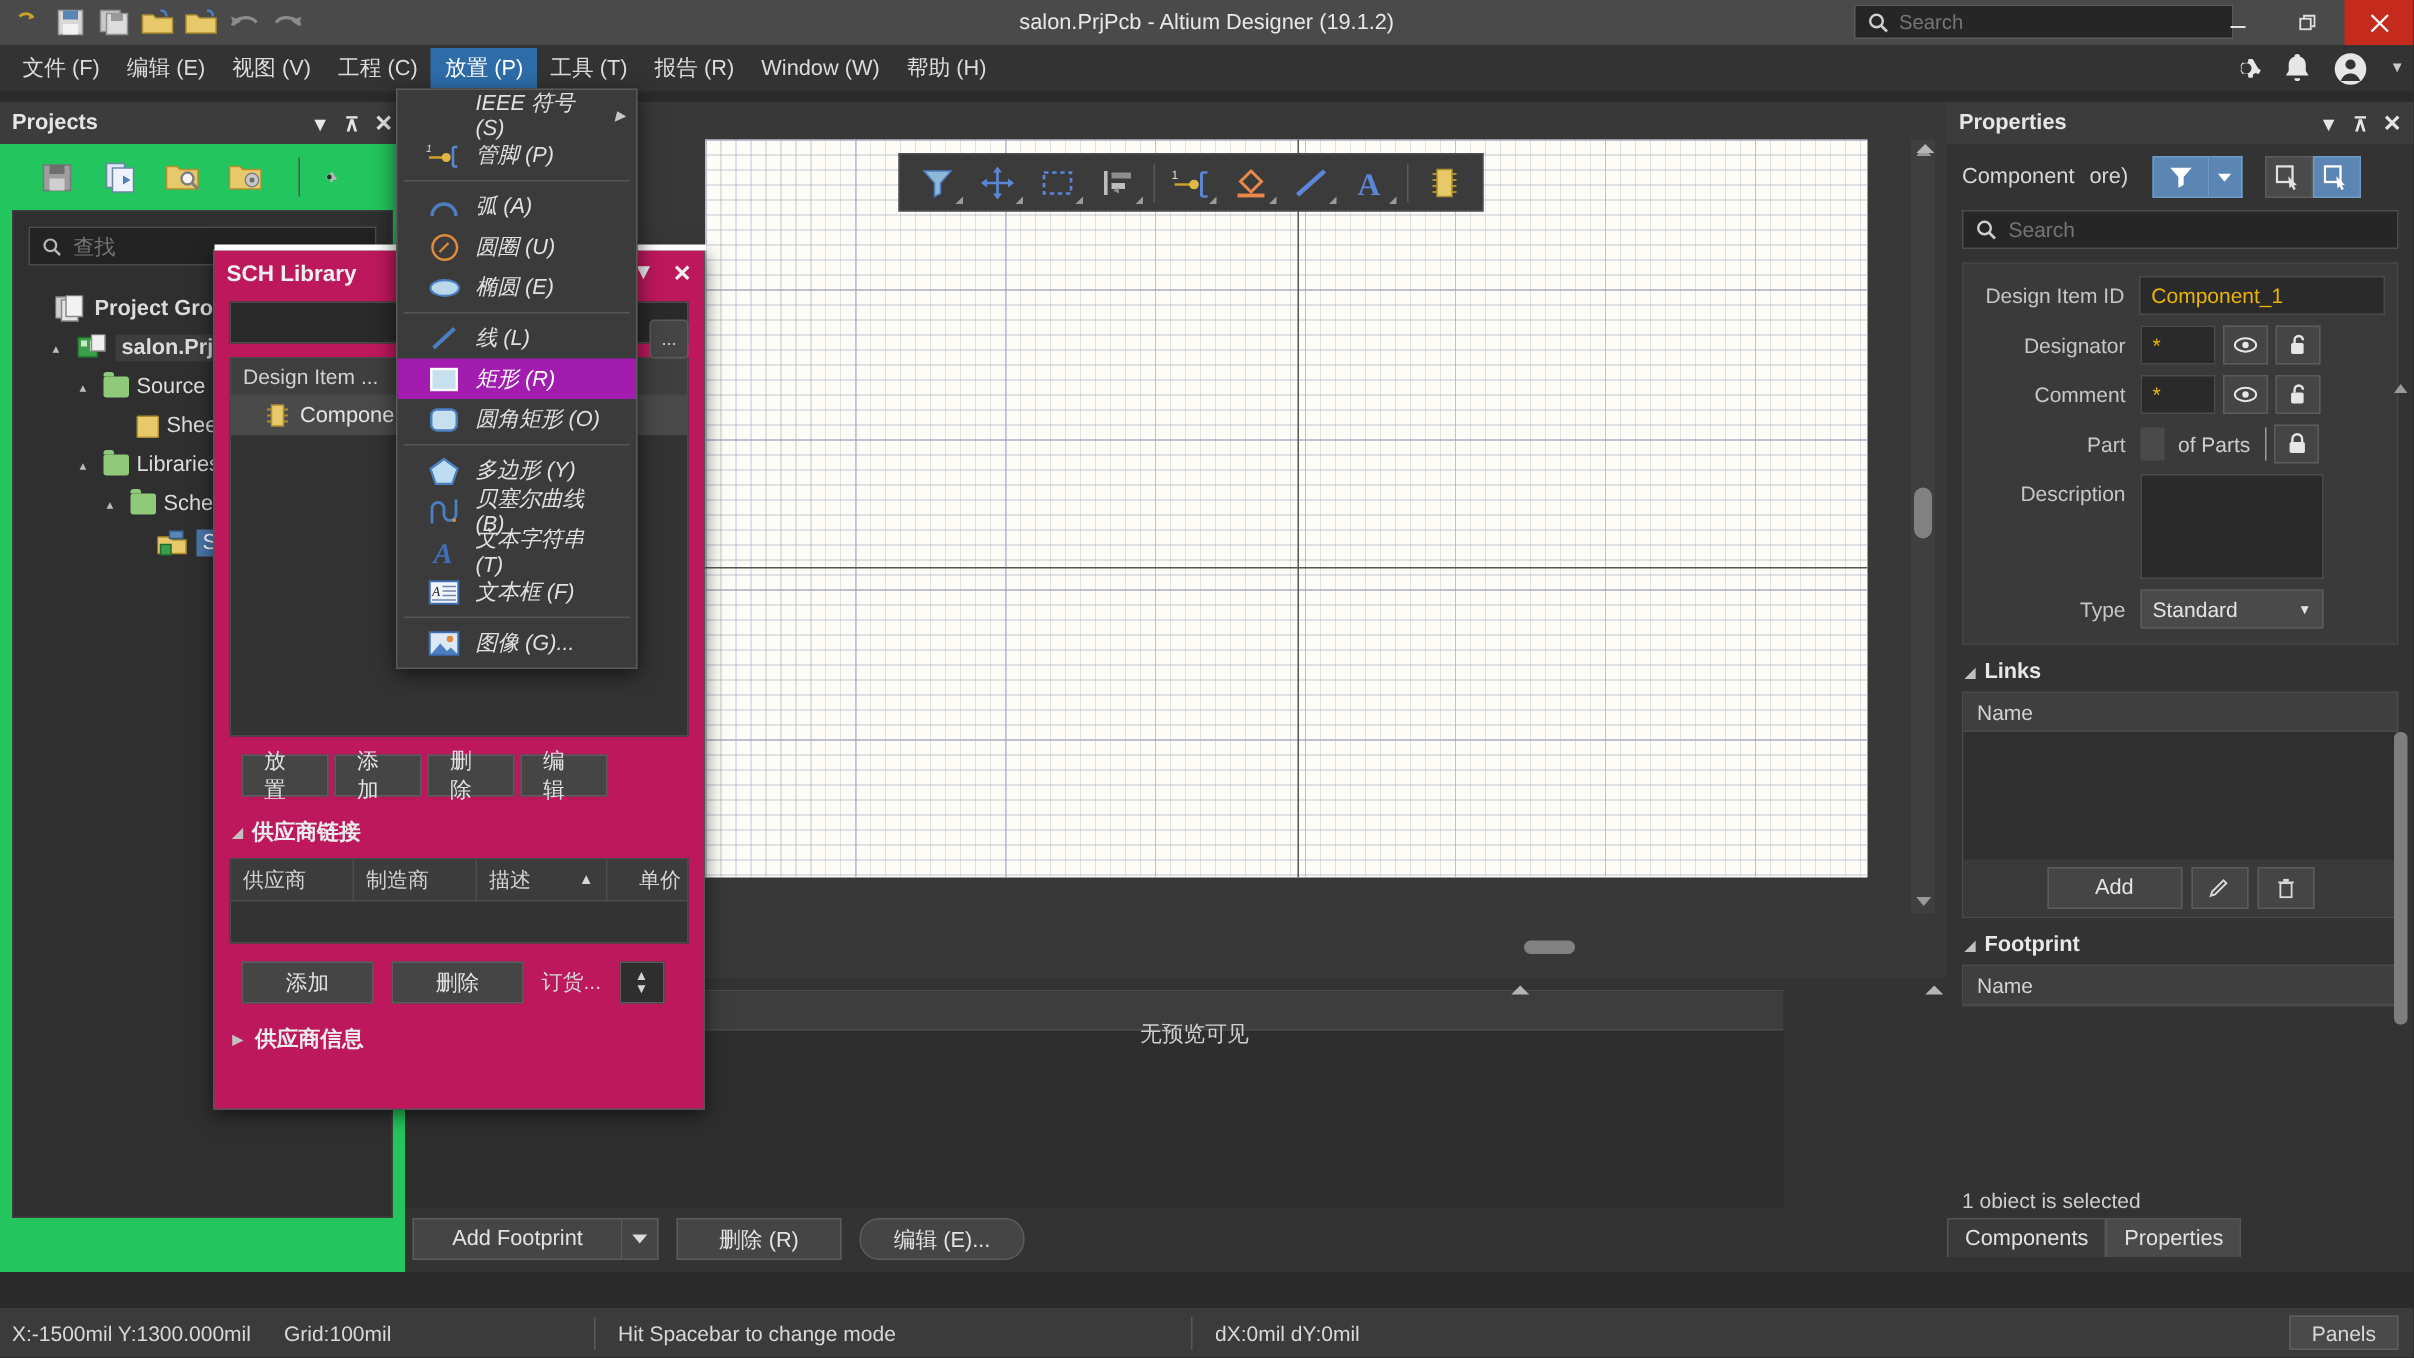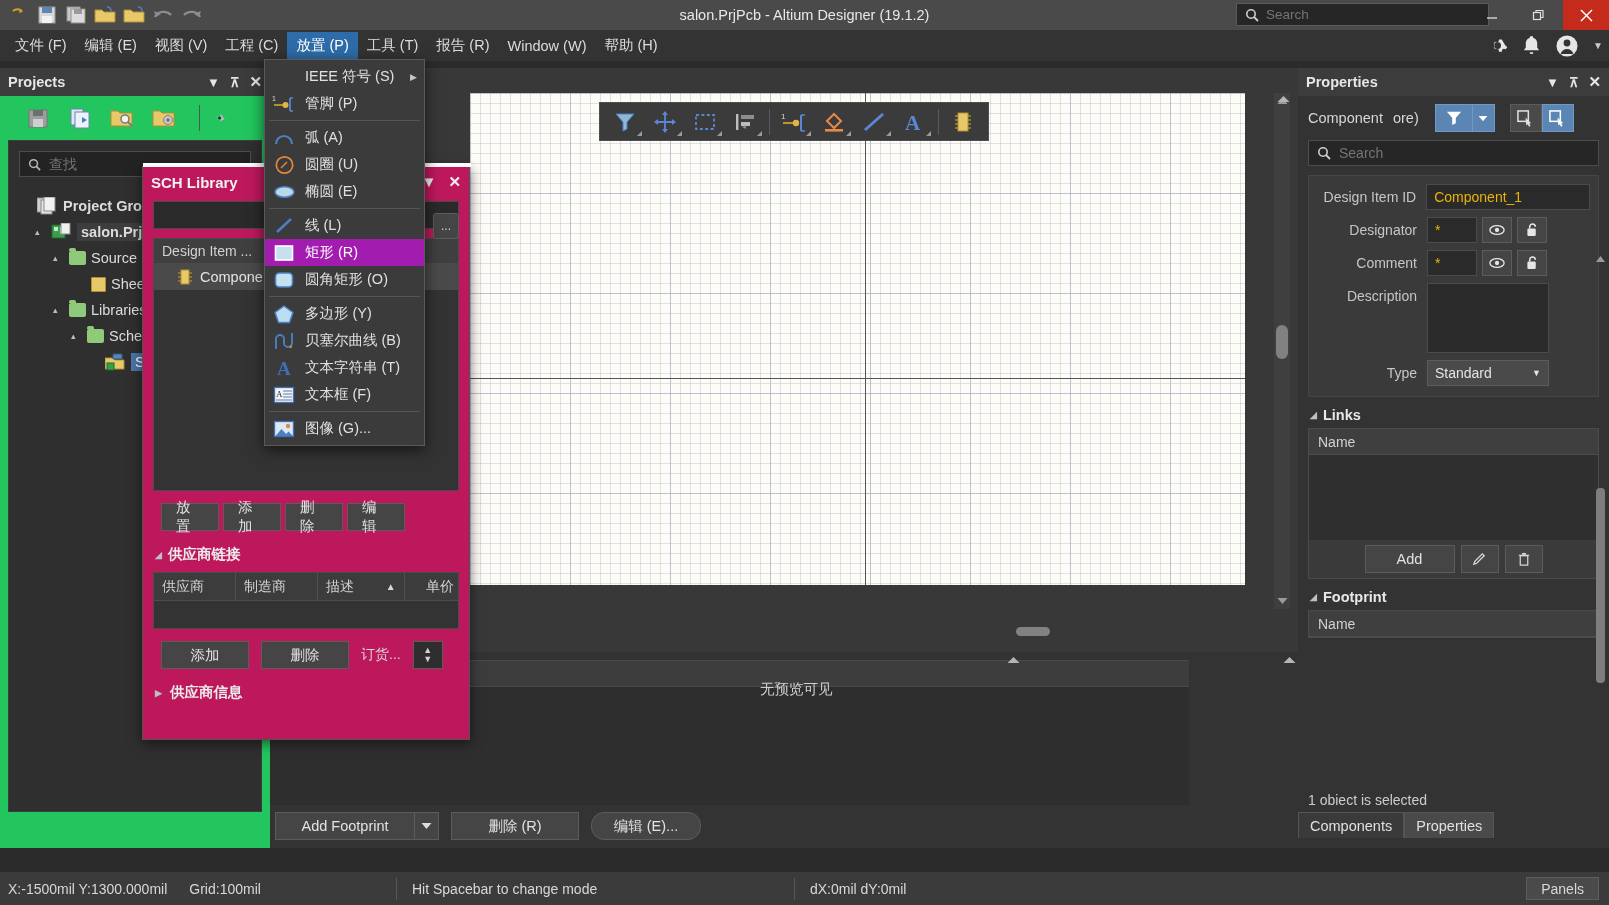--- a/index.html
+++ b/index.html
@@ -203,22 +203,22 @@
     display:flex;flex-direction:column;align-items:center;justify-content:center;cursor:pointer;
     color:#d4d4d4;font-size:9px;line-height:9px;}
   #sl-sect2{ margin:14px 0 0 12px; font-weight:bold; font-size:14.5px; color:#ececec;
     display:flex;align-items:center;gap:8px;}
   
   #place-menu{
     position:absolute; left:264px; top:59px; width:161px; background:#3b3b3b;
     border:1px solid #5a5a5a; z-index:40; padding:3px 0;
     box-shadow:0 4px 14px rgba(0,0,0,.6);
   }
-  .pm-item{ height:27px; display:flex; align-items:center; gap:8px; padding:0 6px;
-    font-size:14.5px; color:#e0e0e0; cursor:pointer; position:relative;}
+  .pm-item{ height:27px; display:flex; align-items:center; gap:8px; padding:0 18px;
+    font-size:14.5px; color:#e0e0e0; cursor:pointer; position:relative;font-style:italic;}
   .pm-item.sel{ background:#a21caf; color:#fff; }
   .pm-ic{ width:26px;height:22px;display:flex;align-items:center;justify-content:center;flex-shrink:0;}
   .pm-sep{ height:1px; background:#565656; margin:3px 4px; }
   .pm-sub{ position:absolute; right:7px; font-size:9px; color:#c8c8c8;}
   
   #statusbar{
     position:absolute; left:0; bottom:0; width:1609px; height:33px;
     background:#3b3b3b; display:flex; align-items:center; font-size:14px; color:#d8d8d8;
   }
   #sb-1{ position:absolute; left:8px; display:flex; gap:22px;}
@@ -564,21 +564,21 @@
     <div style="display:flex;">
       <div class="btn" style="width:140px;">
         <span>Add Footprint</span>
       </div>
       <div class="split-arrow">
         <svg width="11" height="8" viewBox="0 0 11 8">
             <path d="M5.5 7l5-6h-10z" fill="#dcdcdc"></path>
           </svg>
       </div>
     </div>
-    <div class="btn" style="width:128px;">删除 (R)</div>
+    <div class="btn" style="width:110px;">删除 (R)</div>
     <div class="btn" style="width:110px;border-radius:13px;">编辑 (E)...</div>
   </div>
   <div id="no-preview"></div>
 </div>
 <div id="preview-text">无预览可见</div>
 <div id="chev-bc">
   <svg width="17" height="14" viewBox="0 0 17 14">
       <path d="M8.5 3l6 6h-12z" fill="#b5b5b5"></path>
     </svg>
 </div>
@@ -659,20 +659,32 @@
       <span class="mini-btn">
         <svg width="16" height="12" viewBox="0 0 18 12">
             <ellipse cx="9" cy="6" rx="8" ry="5" fill="none" stroke="#e6e6e6" stroke-width="1.5"></ellipse>
             <circle cx="9" cy="6" r="2.4" fill="#e6e6e6"></circle>
           </svg>
       </span>
       <span class="mini-btn">
         <svg width="13" height="16" viewBox="0 0 14 17">
             <path d="M4 7V5a3 3 0 016 0" fill="none" stroke="#e6e6e6" stroke-width="1.7"></path>
             <rect x="1.5" y="7" width="9" height="8" rx="1.3" fill="#e6e6e6"></rect>
+          </svg>
+      </span>
+    </div>
+    <div class="prow">
+      <span class="plabel">Part</span>
+      <span style="width:16px;height:22px;background:#4a4a4a;display:inline-block;"></span>
+      <span style="margin-left:9px;font-size:14px;color:#cfcfcf;">of Parts</span>
+      <span style="margin-left:10px;width:1px;height:22px;background:#9b9b9b;display:inline-block;"></span>
+      <span class="mini-btn">
+        <svg width="13" height="16" viewBox="0 0 14 17">
+            <path d="M3.5 7V5a3.5 3.5 0 017 0v2" fill="none" stroke="#e6e6e6" stroke-width="1.7"></path>
+            <rect x="1.5" y="7" width="11" height="8" rx="1.3" fill="#e6e6e6"></rect>
           </svg>
       </span>
     </div>
     <div class="prow" style="align-items:flex-start;">
       <span class="plabel" style="padding-top:5px;">Description</span>
       <span class="pfield" style="width:122px;height:70px;align-items:flex-start;padding-top:5px;"></span>
     </div>
     <div class="prow" style="margin-bottom:0;">
       <span class="plabel">Type</span>
       <span class="sel-field" style="width:122px;">

